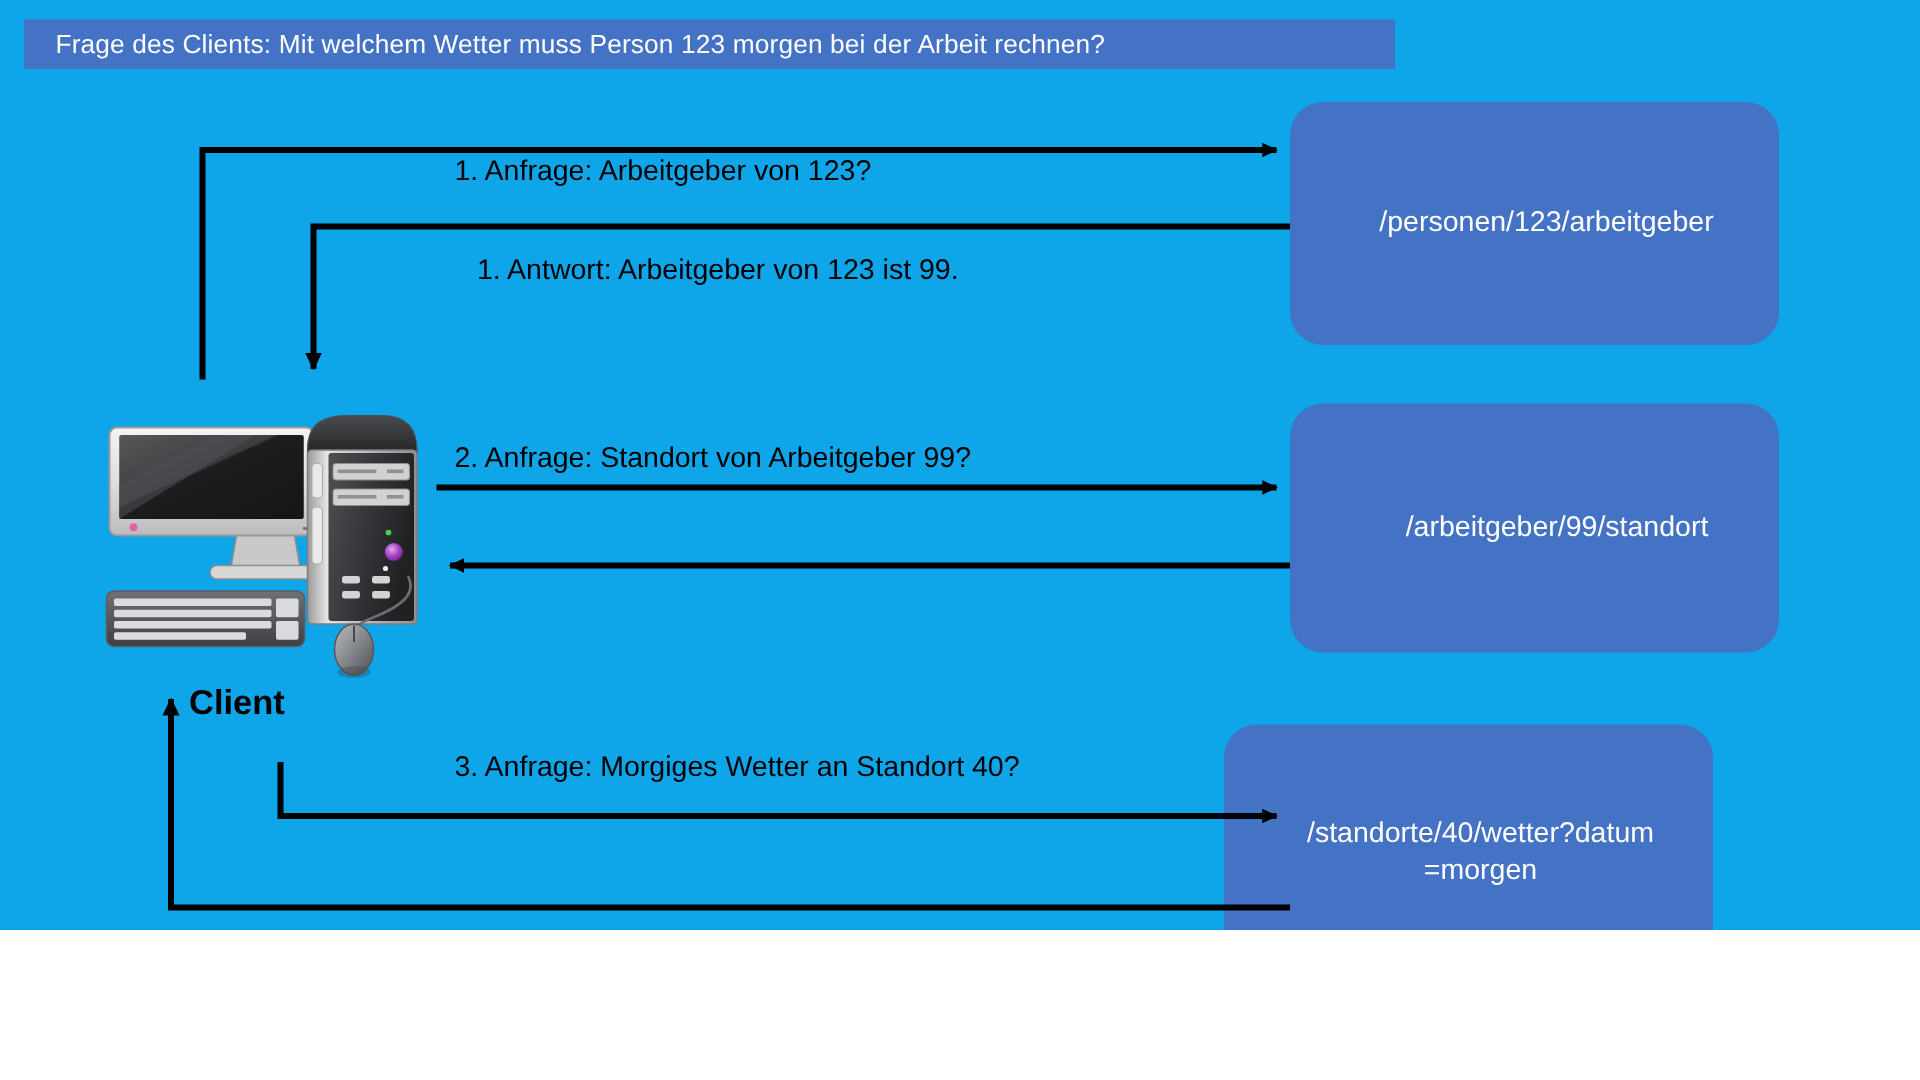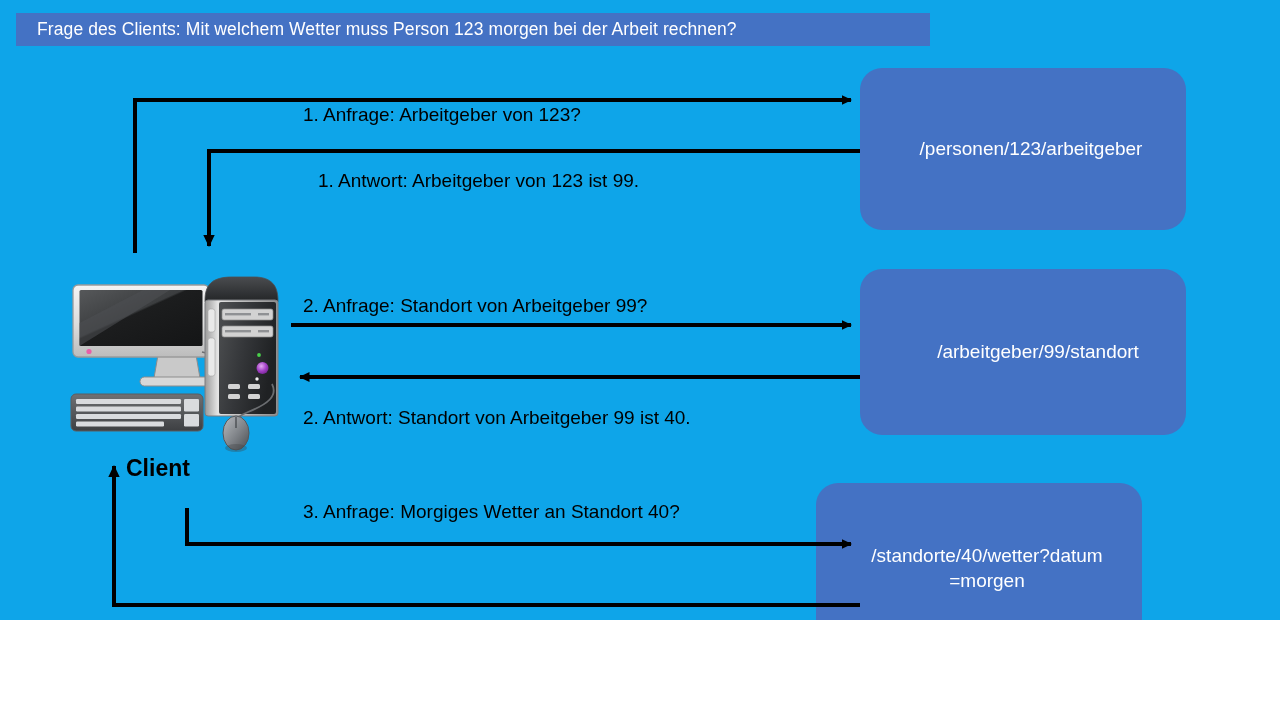--- a/index.html
+++ b/index.html
@@ -113,21 +113,20 @@
     <span class="endpoint-label">/arbeitgeber/99/standort</span>
   </div>
   <div class="endpoint-box" id="box-3">
     <span class="endpoint-label">/standorte/40/wetter?datum
 =morgen</span>
   </div>
 
   <div class="msg-label" id="label-req-1">1. Anfrage: Arbeitgeber von 123?</div>
   <div class="msg-label" id="label-res-1">1. Antwort: Arbeitgeber von 123 ist 99.</div>
   <div class="msg-label" id="label-req-2">2. Anfrage: Standort von Arbeitgeber 99?</div>
-  <div class="msg-label" id="label-res-2">2. Antwort: Standort von Arbeitgeber 99 ist 40.</div>
   <div class="msg-label" id="label-req-3">3. Anfrage: Morgiges Wetter an Standort 40?</div>
 
   <div class="client-label">Client</div>
 
   <svg id="overlay" viewBox="0 0 1280 720">
     <defs>
       <marker id="arrowR" markerWidth="11" markerHeight="11" refX="9.5" refY="5.5" orient="auto" markerUnits="userSpaceOnUse">
         <path d="M0,0.6 L10.5,5.5 L0,10.4 Z" fill="#000000"></path>
       </marker>
       <marker id="arrowL" markerWidth="11" markerHeight="11" refX="9.5" refY="5.5" orient="auto" markerUnits="userSpaceOnUse">

